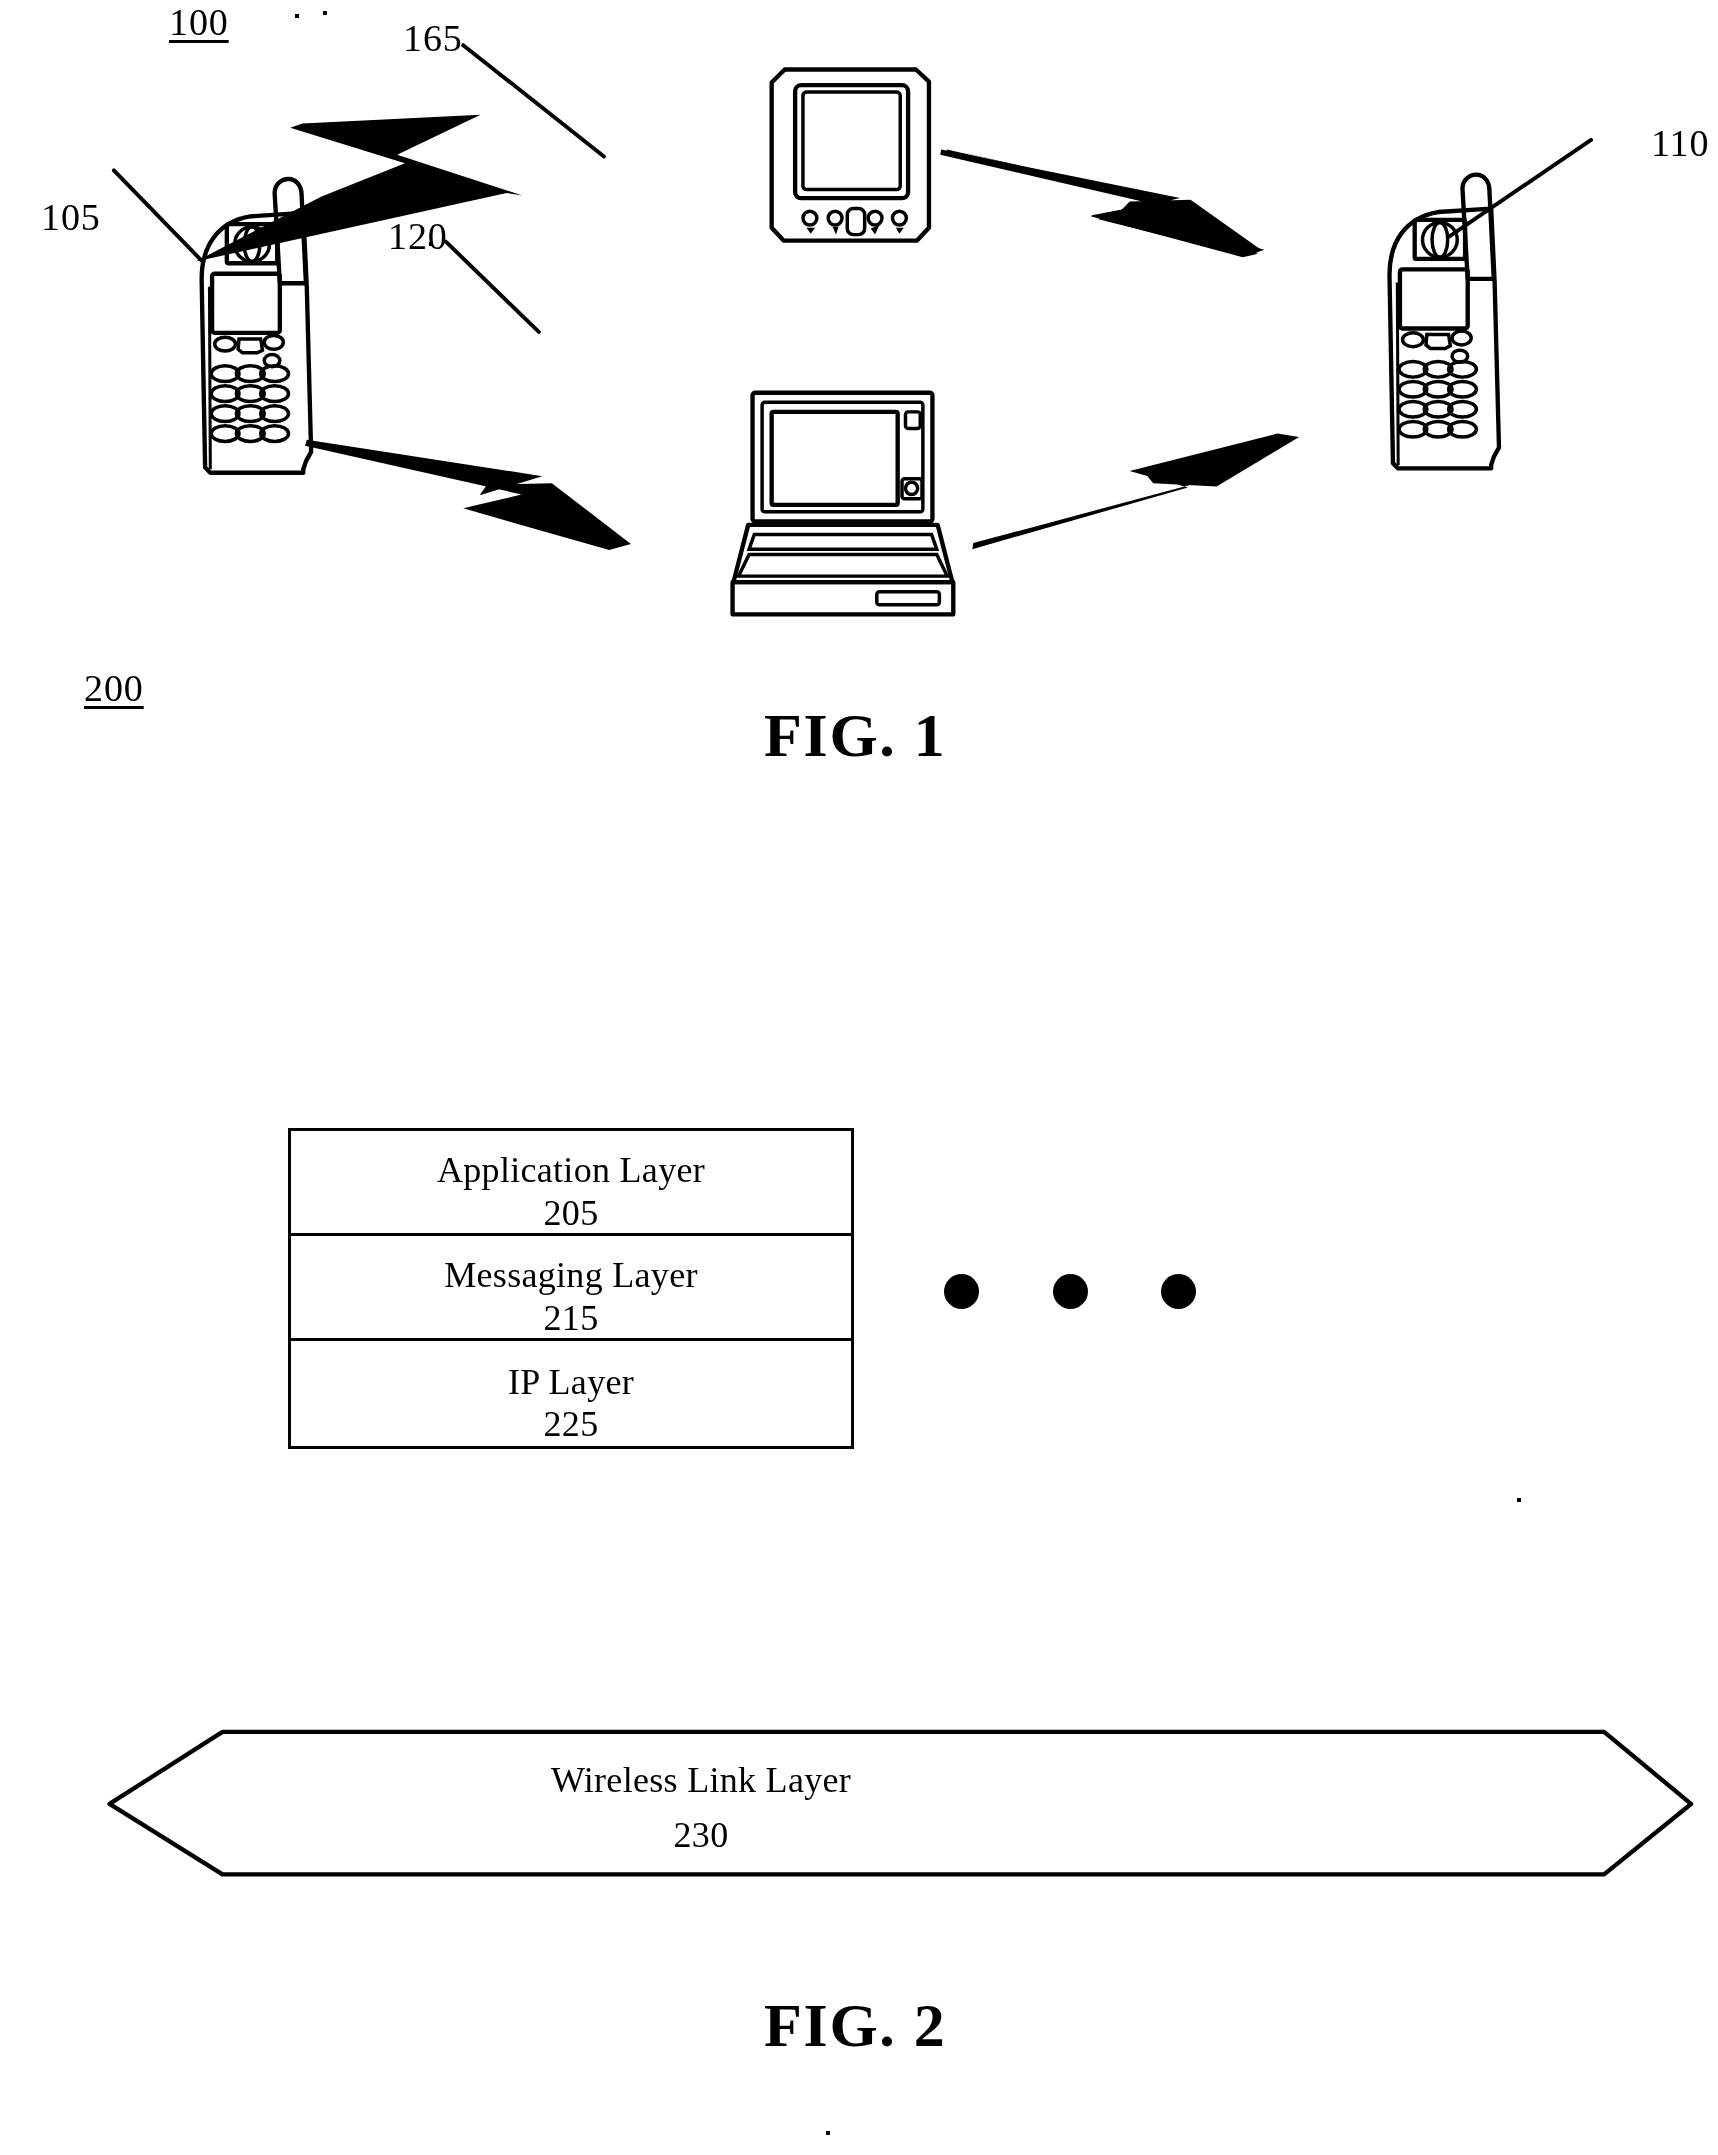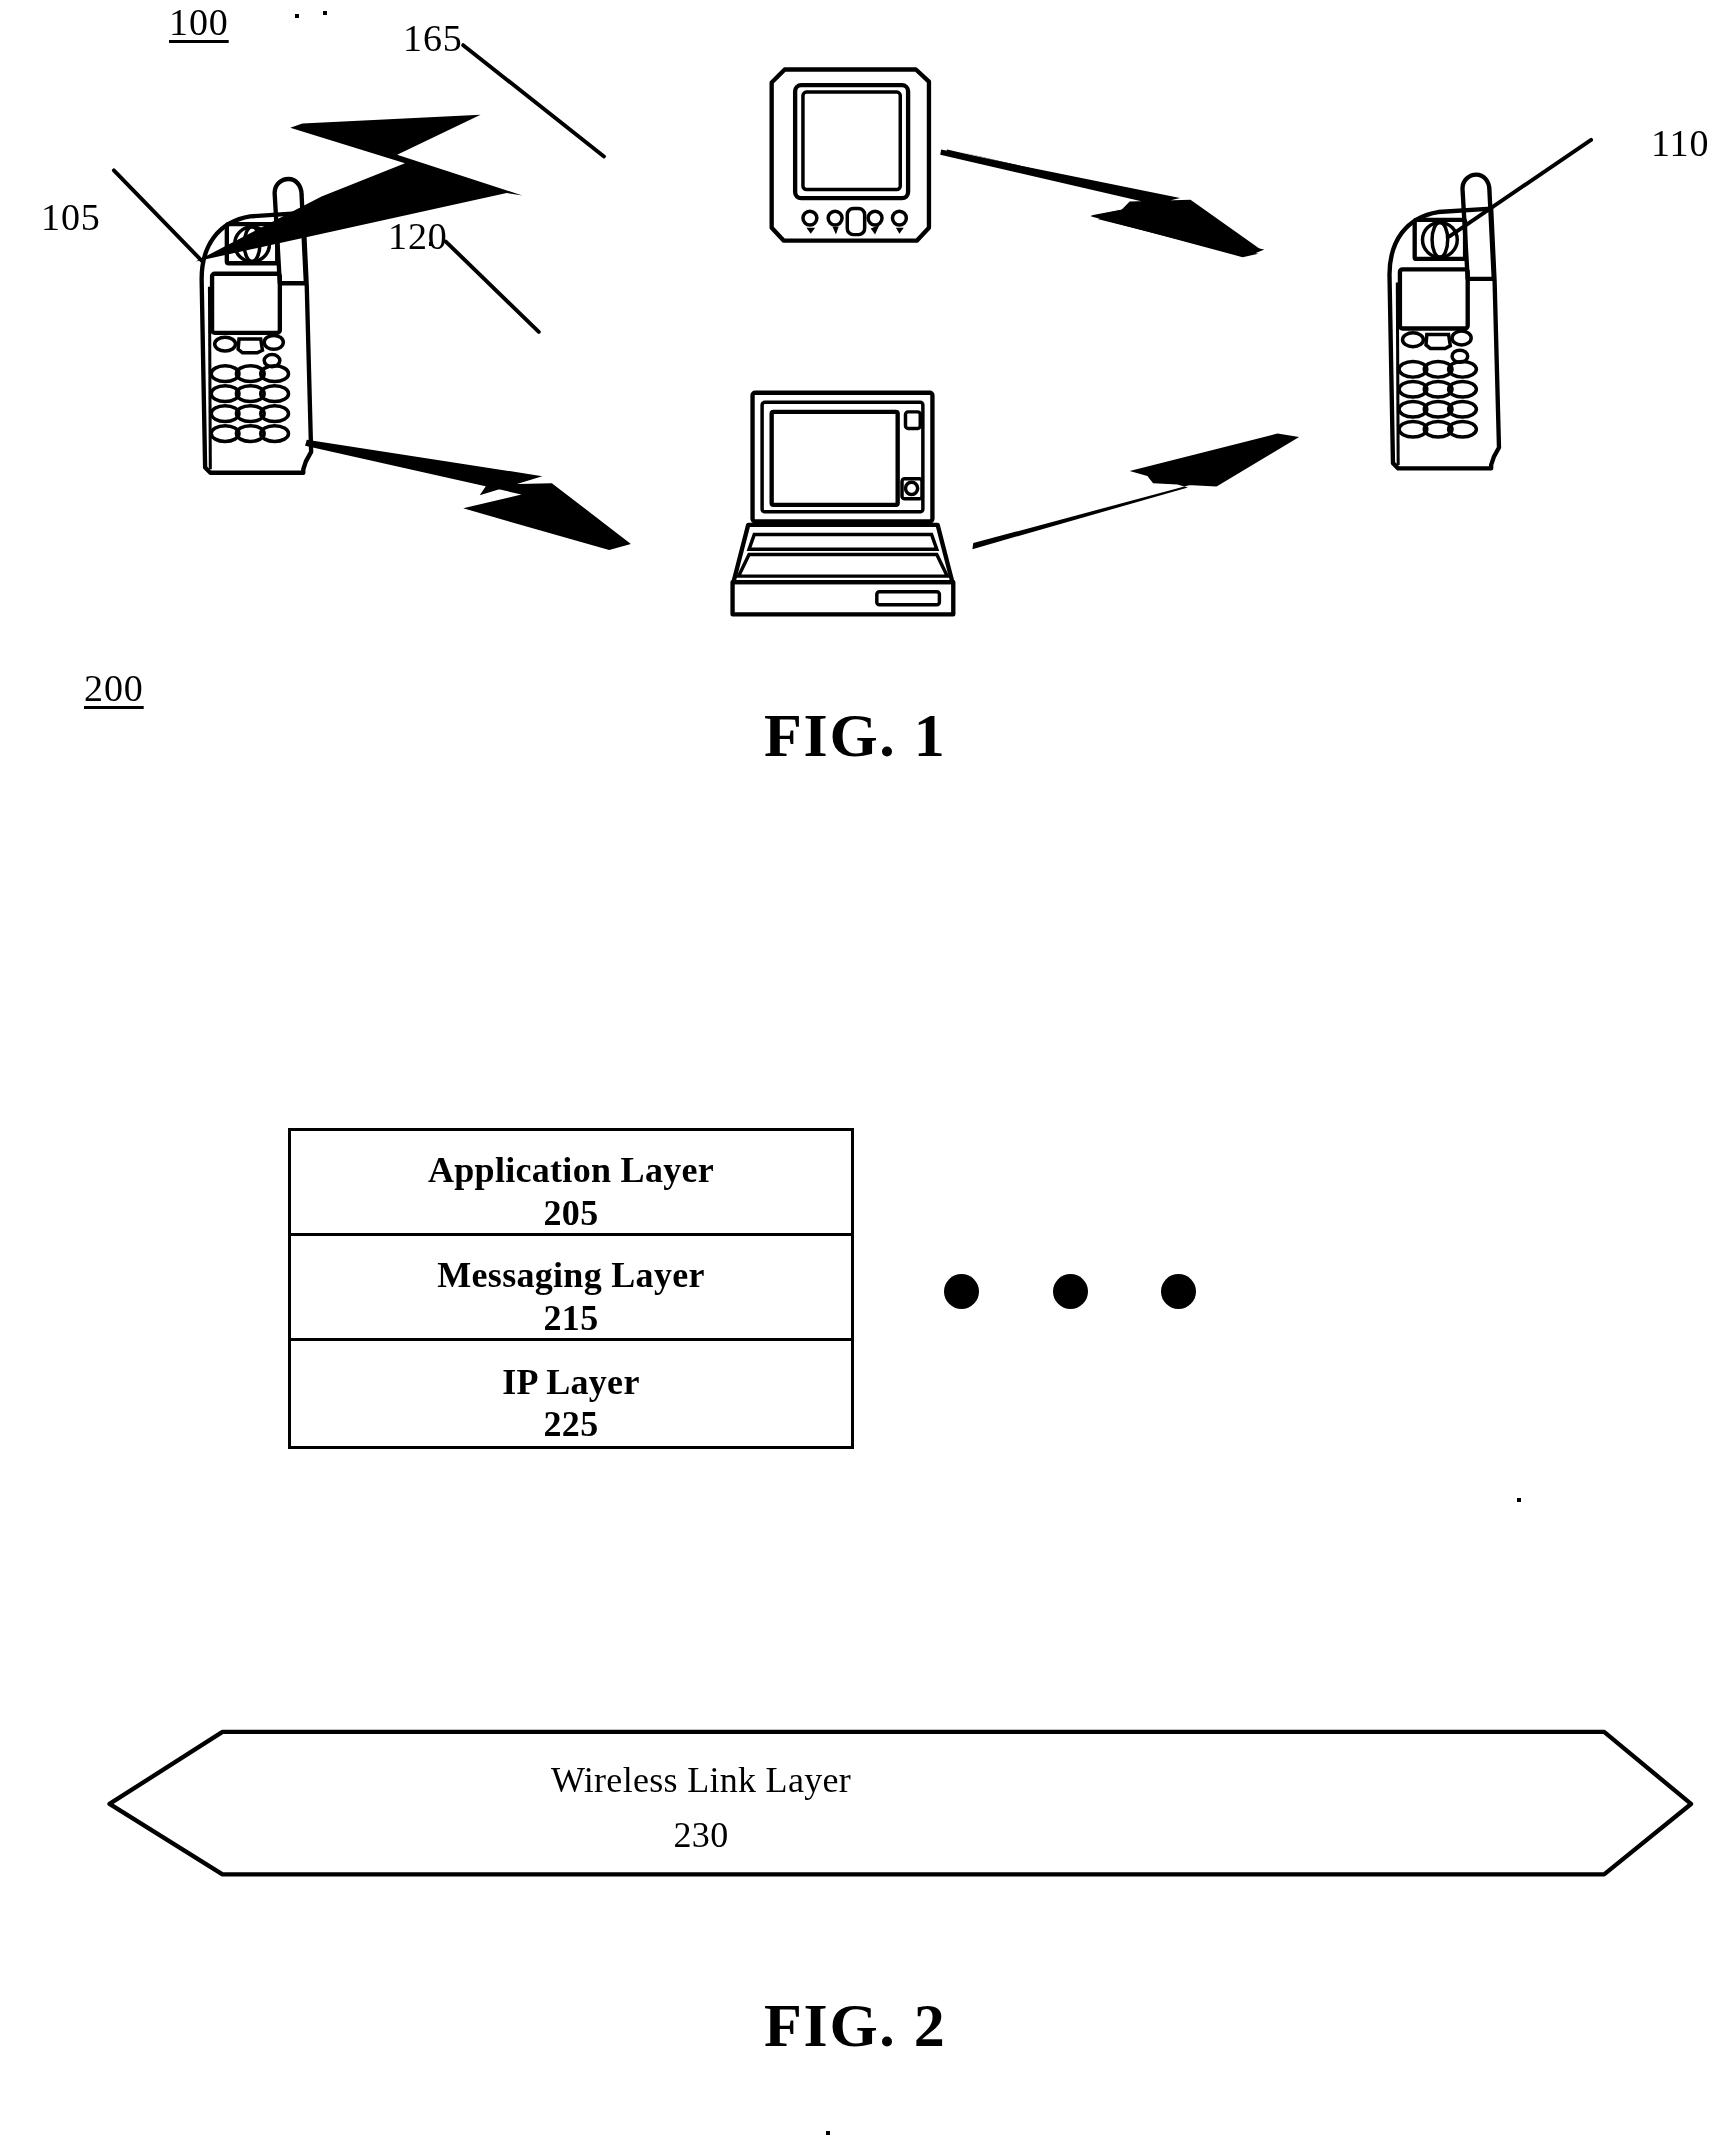--- a/index.html
+++ b/index.html
@@ -92,21 +92,20 @@
   }
   .stack-row {
     border-bottom: 3.5px solid #000;
     box-sizing: border-box;
     height: 105px;
     display: flex;
     flex-direction: column;
     align-items: center;
     justify-content: center;
     padding-top: 19px;
-    font-weight: bold;
   }
   .stack-row:last-child {
     border-bottom: none;
   }
   .stack-row .lname,
   .stack-row .lnum {
     font-family: "Liberation Serif", "DejaVu Serif", serif;
     font-size: 36px;
     line-height: 1.18;
     letter-spacing: 0.3px;

